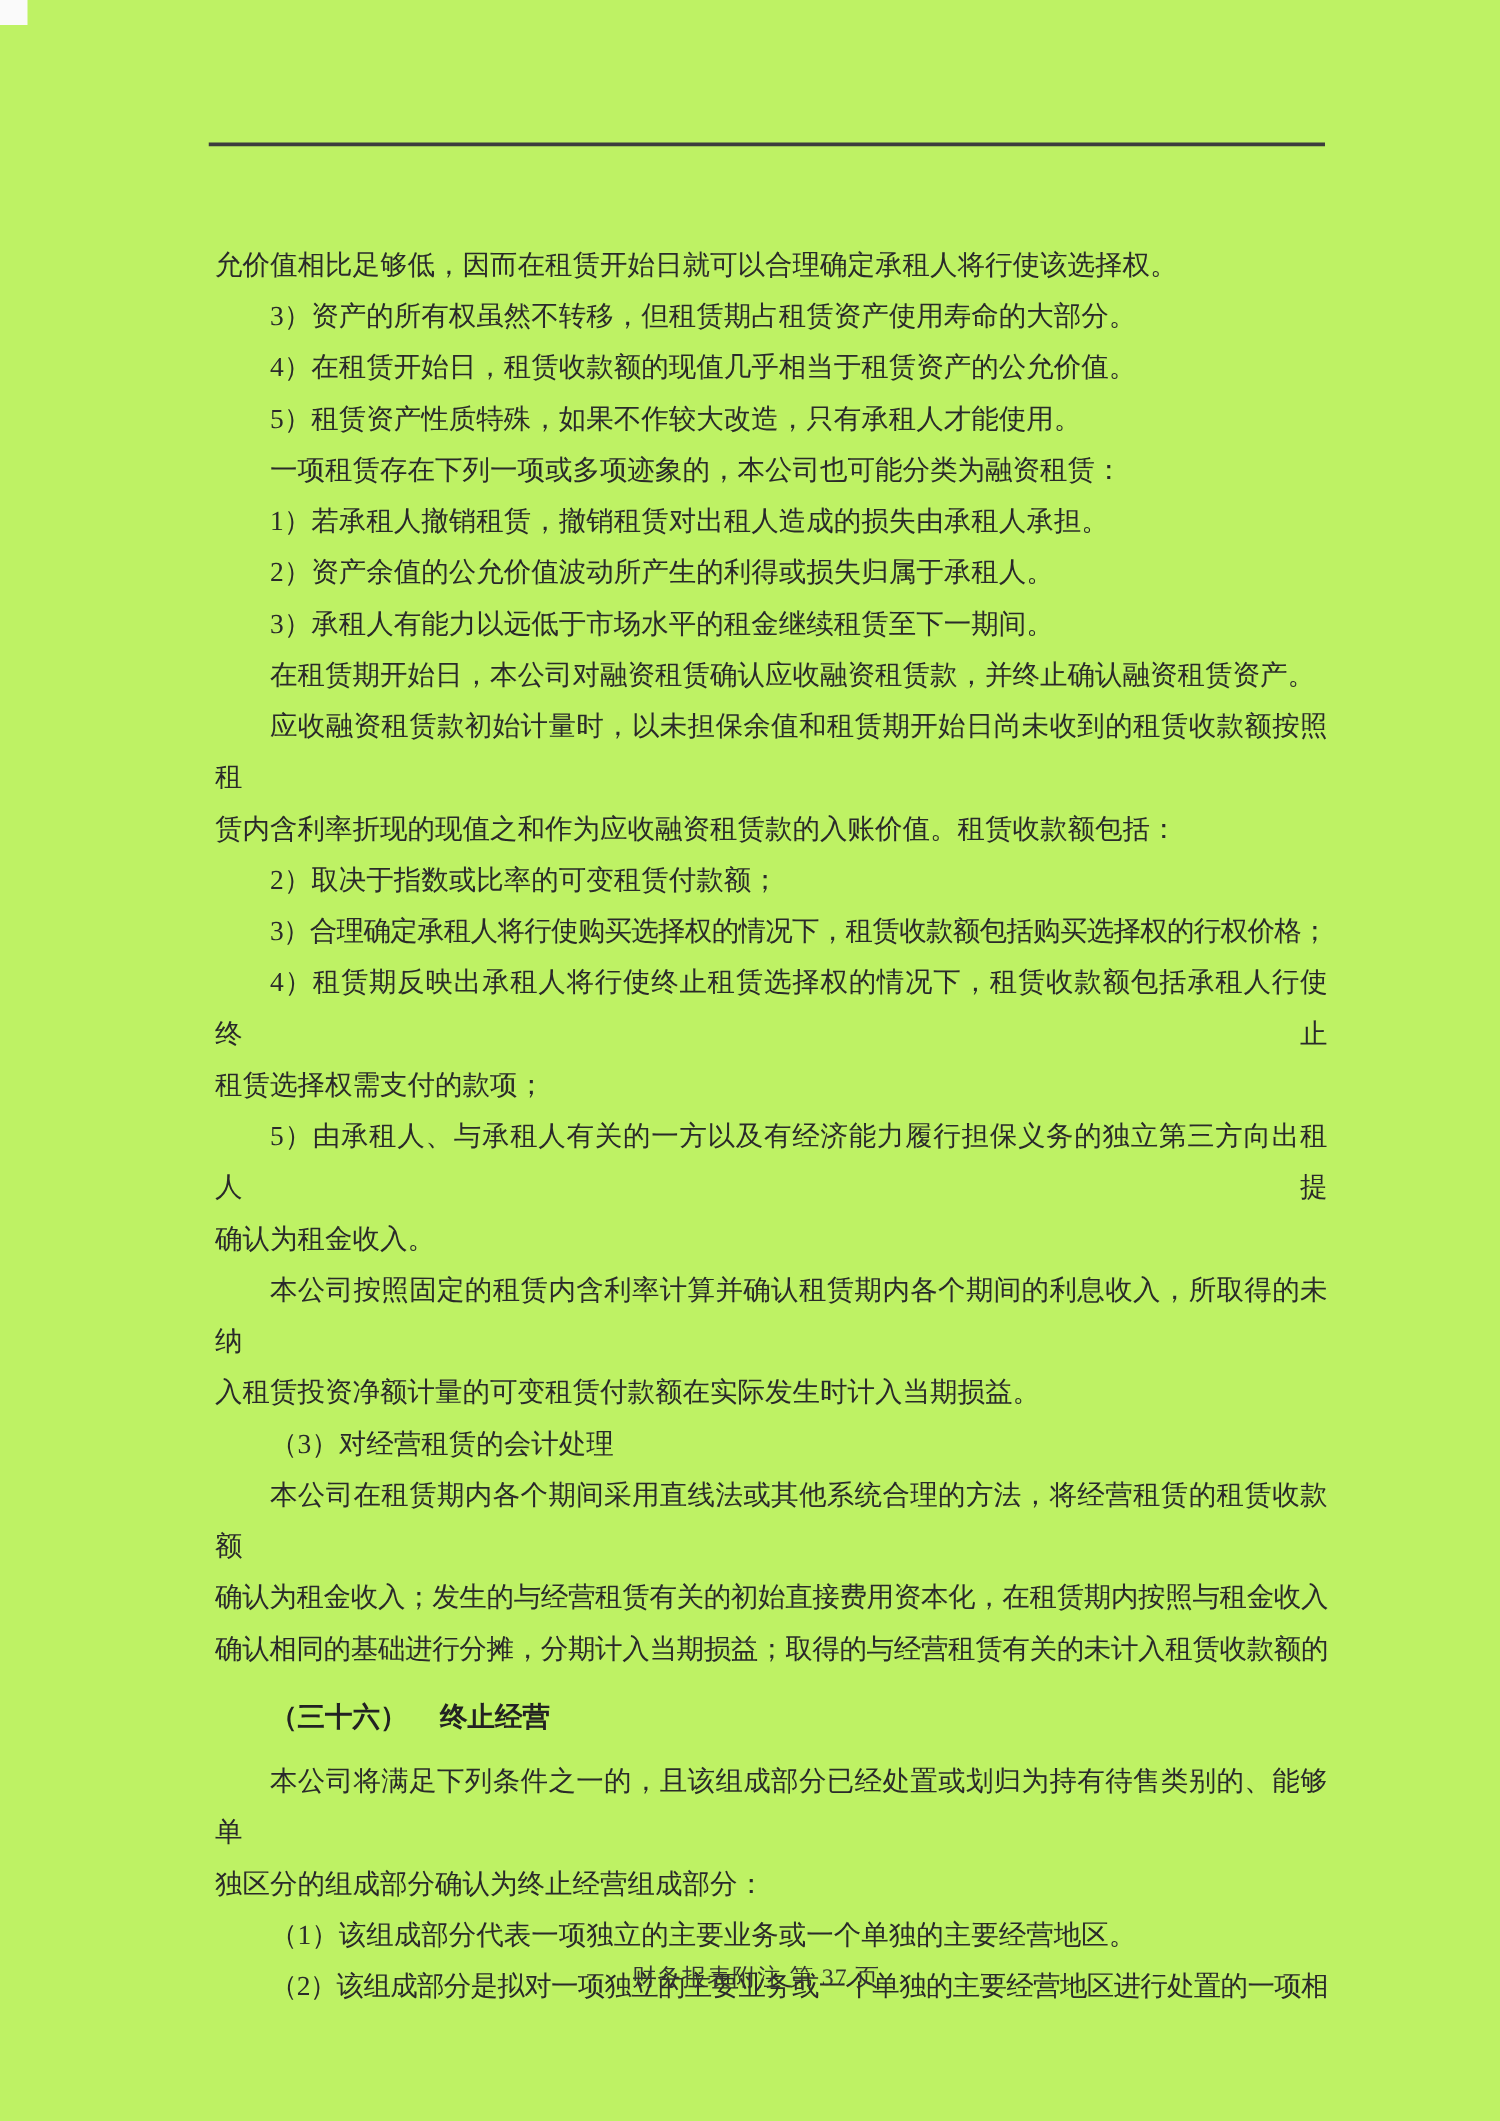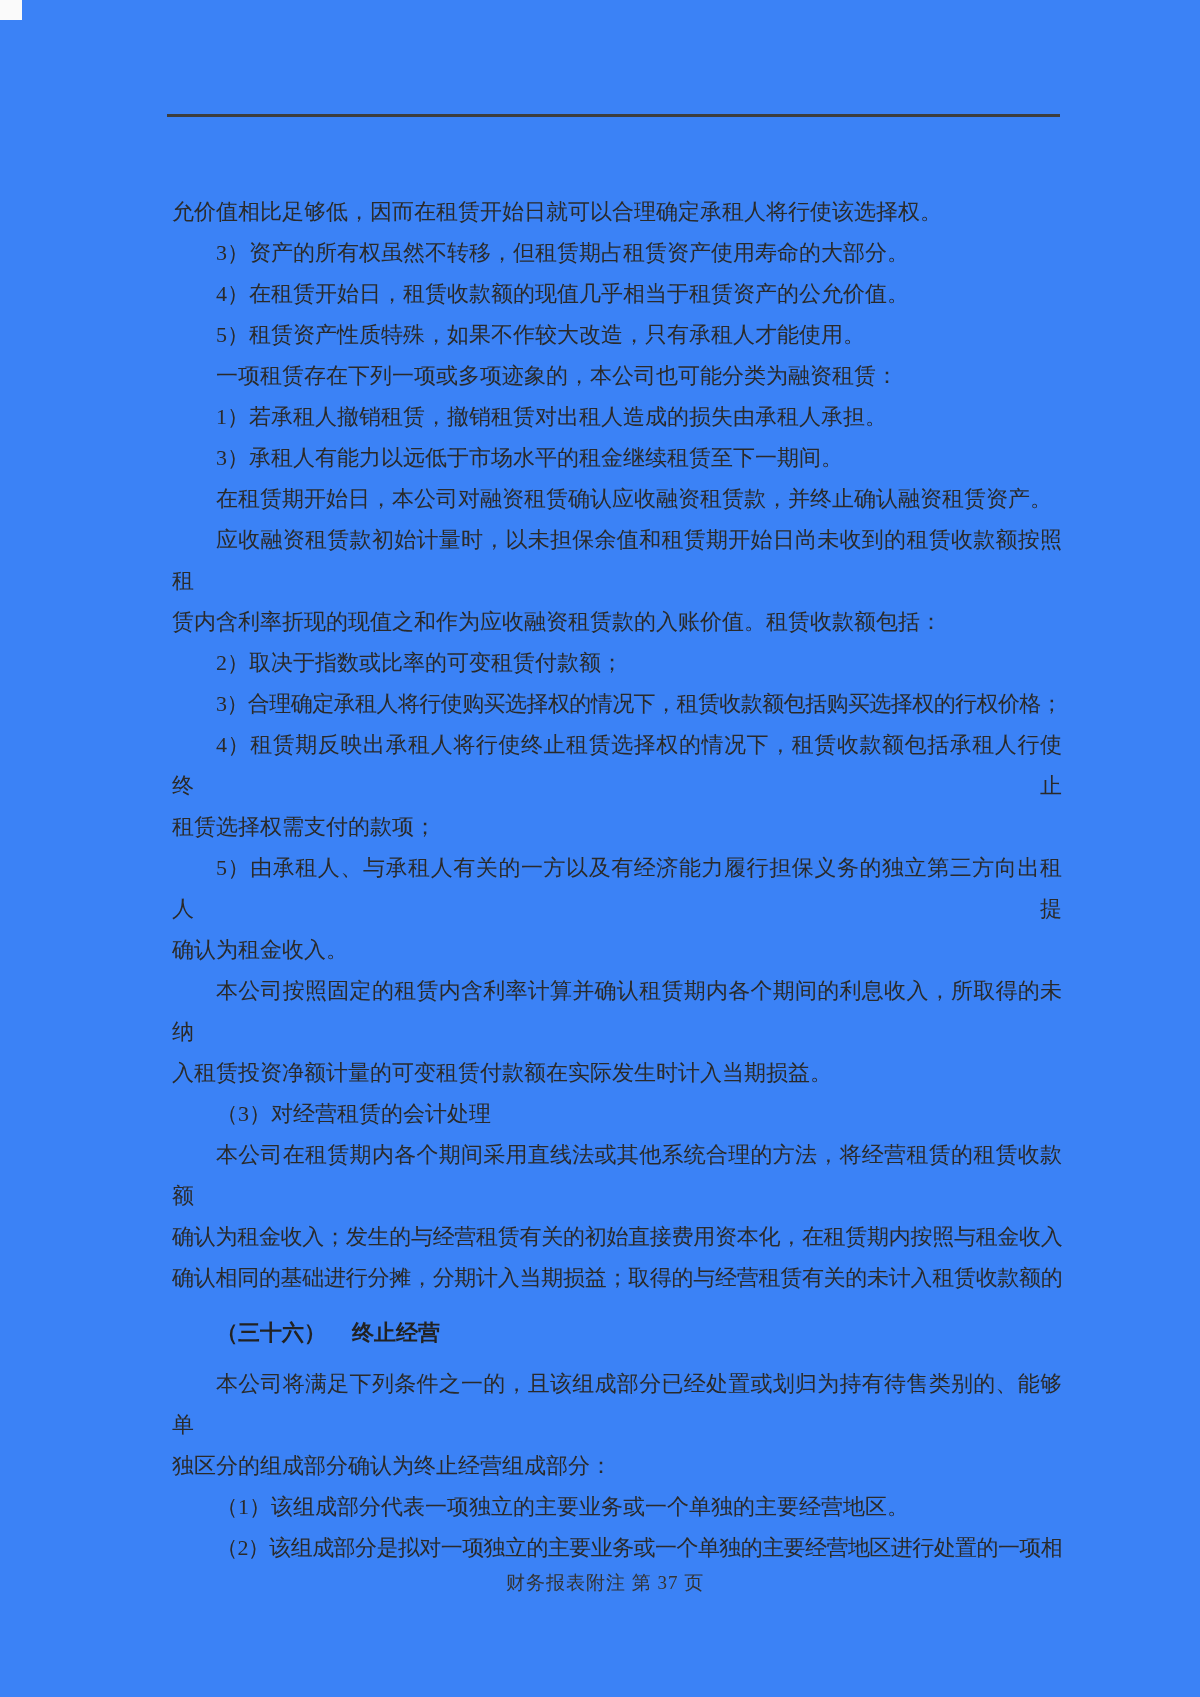--- a/index.html
+++ b/index.html
@@ -4,21 +4,21 @@
 <style>
   html, body {
     margin: 0;
     padding: 0;
     background: #ffffff;
   }
   .page {
     position: relative;
     width: 1200px;
     height: 1697px;
-    background: #3b82f6;
+    background: #bef264;
     font-family: "Liberation Serif", "DejaVu Serif", serif;
     color: #2a2a2a;
     overflow: hidden;
   }
   .scan-artifact {
     position: absolute;
     left: 0;
     top: 0;
     width: 22px;
     height: 20px;
@@ -78,20 +78,21 @@
   <div class="scan-artifact"></div>
   <div class="top-rule"></div>
 
   <div class="content">
     <p>允价值相比足够低，因而在租赁开始日就可以合理确定承租人将行使该选择权。</p>
     <p class="indent">3）资产的所有权虽然不转移，但租赁期占租赁资产使用寿命的大部分。</p>
     <p class="indent">4）在租赁开始日，租赁收款额的现值几乎相当于租赁资产的公允价值。</p>
     <p class="indent">5）租赁资产性质特殊，如果不作较大改造，只有承租人才能使用。</p>
     <p class="indent">一项租赁存在下列一项或多项迹象的，本公司也可能分类为融资租赁：</p>
     <p class="indent">1）若承租人撤销租赁，撤销租赁对出租人造成的损失由承租人承担。</p>
+    <p class="indent">2）资产余值的公允价值波动所产生的利得或损失归属于承租人。</p>
     <p class="indent">3）承租人有能力以远低于市场水平的租金继续租赁至下一期间。</p>
     <p class="indent">在租赁期开始日，本公司对融资租赁确认应收融资租赁款，并终止确认融资租赁资产。</p>
     <p class="indent fill">应收融资租赁款初始计量时，以未担保余值和租赁期开始日尚未收到的租赁收款额按照租</p>
     <p>赁内含利率折现的现值之和作为应收融资租赁款的入账价值。租赁收款额包括：</p>
     <p class="indent">2）取决于指数或比率的可变租赁付款额；</p>
     <p class="indent fill tight">3）合理确定承租人将行使购买选择权的情况下，租赁收款额包括购买选择权的行权价格；</p>
     <p class="indent fill">4）租赁期反映出承租人将行使终止租赁选择权的情况下，租赁收款额包括承租人行使终止</p>
     <p>租赁选择权需支付的款项；</p>
     <p class="indent fill">5）由承租人、与承租人有关的一方以及有经济能力履行担保义务的独立第三方向出租人提</p>
     <p>确认为租金收入。</p>

